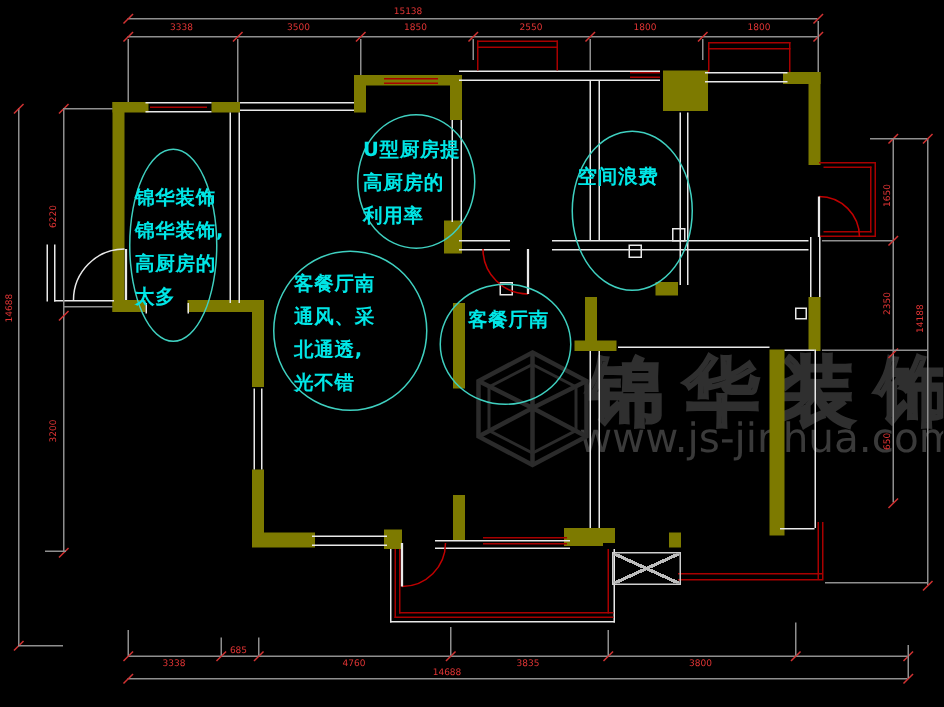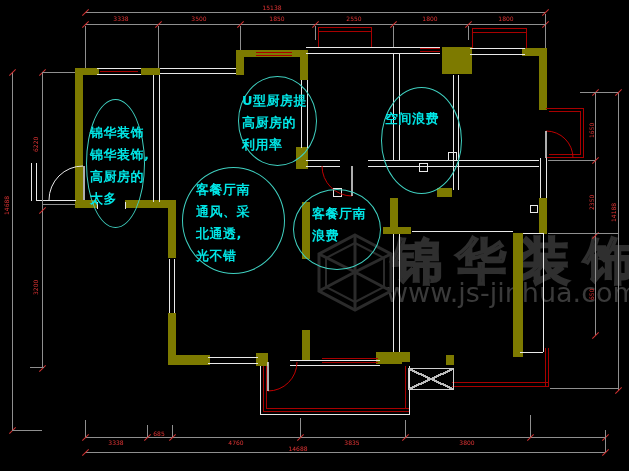--- a/index.html
+++ b/index.html
@@ -272,16 +272,15 @@
     <span>北通透,</span>
     <span>光不错</span>
   </div>
   <div class="ell" style="left:381px;top:87px;width:79px;height:105px"></div>
   <div class="ann" style="left:385px;top:108px">
     <span>空间浪费</span>
   </div>
   <div class="ell" style="left:293px;top:189px;width:86px;height:79px"></div>
   <div class="ann" style="left:312px;top:203px">
     <span>客餐厅南</span>
-    <span>浪费</span>
   </div>
 
 </div>
 
 </body></html>

